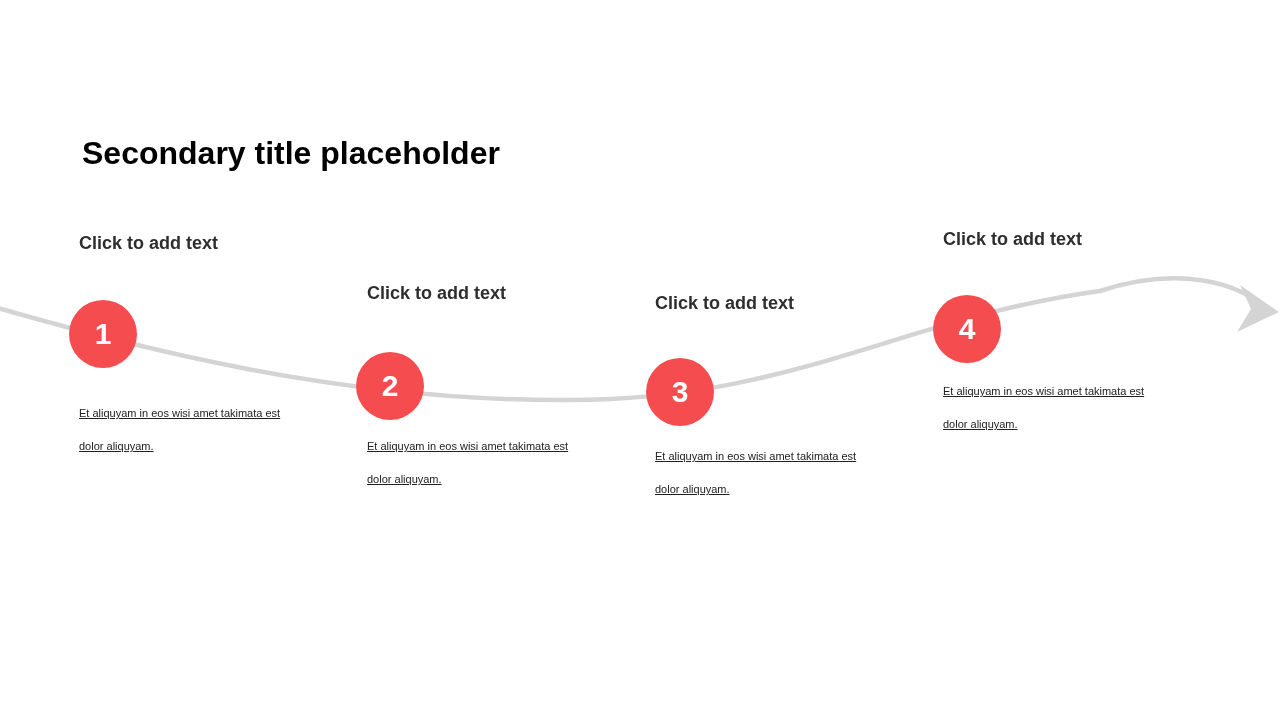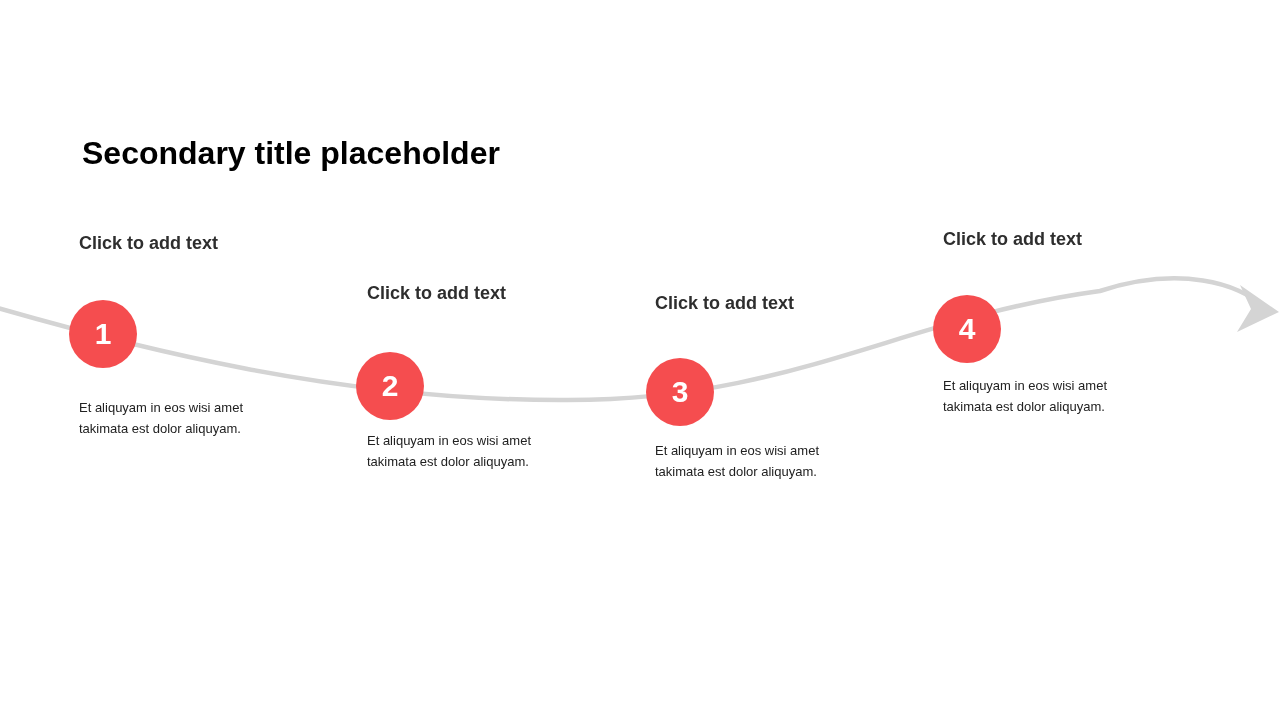--- a/index.html
+++ b/index.html
@@ -36,21 +36,21 @@
     position:absolute;width:68px;height:68px;border-radius:50%;
     background:var(--accent_red);
     display:flex;align-items:center;justify-content:center;
   }
   .step-number{
     font-size:30px;font-weight:bold;color:var(--number_color);
     line-height:1;
   }
   .step-body{
     position:absolute;width:215px;
-    font-size:13px;line-height:21px;color:var(--body_color);
+    font-size:11px;line-height:33px;color:var(--body_color);text-decoration:underline;
   }
   .h1{left:79px;top:233px;}   .c1{left:69px;top:300px;}   .b1{left:79px;top:397px;}
   .h2{left:367px;top:283px;}  .c2{left:356px;top:352px;}  .b2{left:367px;top:430px;}
   .h3{left:655px;top:293px;}  .c3{left:646px;top:358px;}  .b3{left:655px;top:440px;}
   .h4{left:943px;top:229px;}  .c4{left:933px;top:295px;}  .b4{left:943px;top:375px;}
 </style>
 </head>
 <body>
 
 <div class="slide">

